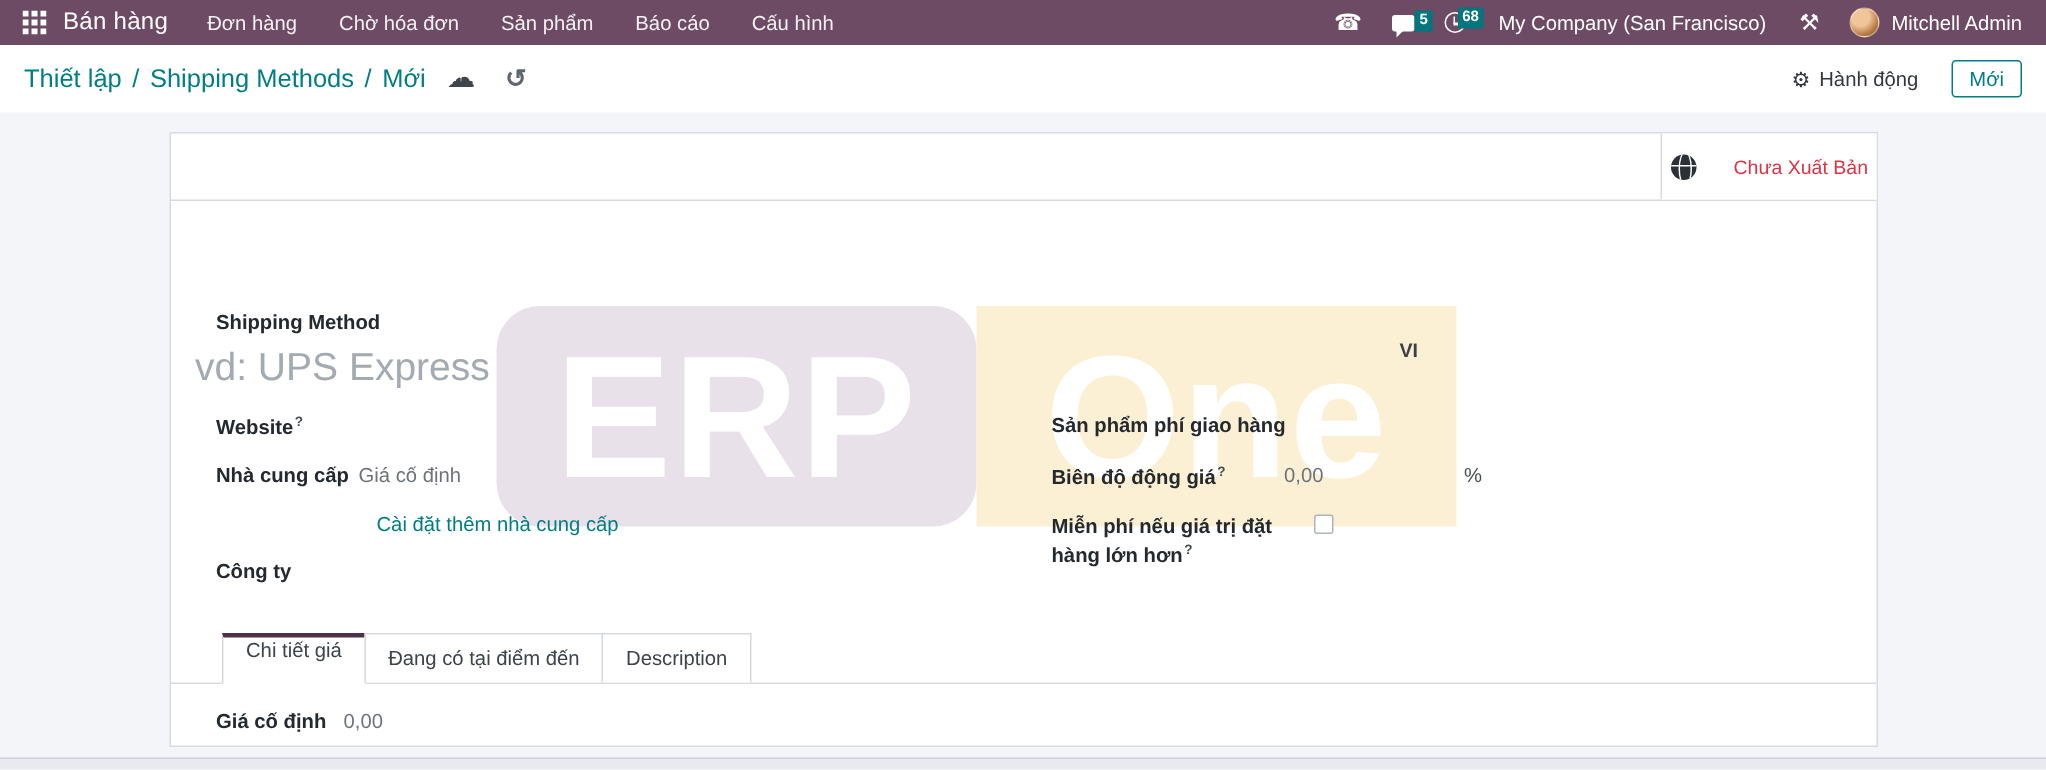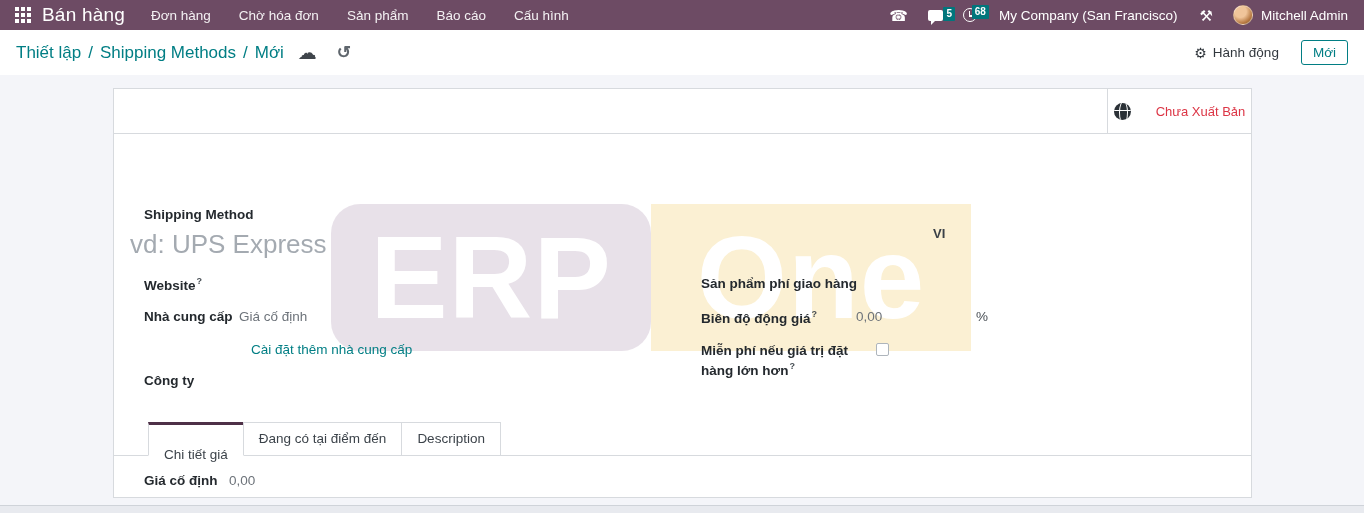--- a/index.html
+++ b/index.html
@@ -3,21 +3,21 @@
 <meta charset="utf-8">
 <style>
   * { margin:0; padding:0; box-sizing:border-box; }
   html,body { width:1364px; height:513px; overflow:hidden; }
   body { font-family:"Liberation Sans", sans-serif; background:#f4f5f9; position:relative; color:#24292e; }
 
   
   .navbar { height:30px; background:#6d4b64; display:flex; align-items:center; padding:0 10px; color:#fff; }
   .nav-left { display:flex; align-items:center; }
   .apps-btn { width:26px; height:30px; display:flex; align-items:center; justify-content:center; cursor:pointer; }
-  .brand { font-size:19px; font-weight:400; padding:0 12px 0 6px; letter-spacing:.2px; }
+  .brand { font-size:16px; font-weight:400; padding:0 12px 0 6px; letter-spacing:.2px; }
   .nav-menu { display:flex; align-items:center;justify-content:flex-end; }
   .nav-item { font-size:13.5px; color:rgba(255,255,255,.92); padding:6px 14px; cursor:pointer; }
   .nav-right { margin-left:auto; display:flex; align-items:center; gap:4px; }
   .nav-icon-btn { position:relative; padding:4px 8px; display:flex; align-items:center; cursor:pointer; }
   .glyph-icon { font-size:15px; line-height:1; color:#fff; }
   .badge { position:absolute; top:1px; right:-4px; background:#01767c; color:#fff; font-size:10px; line-height:1; padding:2px 3px; border-radius:1px; font-weight:700; }
   .chat-bubble { width:15px; height:11px; background:#fff; border-radius:2px; position:relative; }
   .chat-bubble::after { content:""; position:absolute; left:3px; bottom:-4px; border:4px solid transparent; border-top-color:#fff; border-left-color:#fff; }
   .clock-icon { width:14px; height:14px; border-radius:50%; border:1.5px solid #fff; position:relative; }
   .clock-icon::after { content:""; position:absolute; left:5px; top:2px; width:1.5px; height:5px; background:#fff; }
@@ -73,21 +73,21 @@
   .provider-link { position:absolute; left:107px; top:66px; font-size:13.5px; color:#017e84; cursor:pointer; }
   .r-label { width:155px; }
   .r-val { position:absolute; left:155px; top:0; }
   .pct-suffix { position:absolute; left:275px; top:0; font-size:13.5px; color:#494f55; }
   .wrap-label { width:160px; white-space:normal; line-height:1.35; }
   .checkbox { position:absolute; left:175px; top:1px; width:13px; height:13px; border:1px solid #aeb5bc; border-radius:2px; background:#fff; cursor:pointer; }
 
   
   .tabbar { position:absolute; left:0; right:0; top:288px; height:34px; border-bottom:1px solid #d7dade; display:flex; align-items:stretch; padding-left:34px; z-index:3; background:transparent; }
   .tab { font-size:13.5px; color:#3c434a; border:1px solid #d7dade; border-bottom:none; padding:8px 15px 0; cursor:pointer; background:#fff; margin-right:-1px; }
-  .tab.active { border-top:3px solid #4e3047; padding-top:22px; margin-bottom:-1px; border-bottom:1px solid #fff; }
+  .tab.active { border-top:3px solid #4e3047; padding-top:1px; margin-bottom:-1px; border-bottom:1px solid #fff; }
   .tabpane-row { position:absolute; left:30px; top:339px; z-index:3; display:flex; }
   .pane-value { position:absolute; left:85px; top:0; font-size:13.5px; color:#6d737a; }
 
   .bottom-strip { position:absolute; left:0; bottom:0; height:8px; width:100%; background:#e8eaef; border-top:1px solid #cfd3d9; }
 
   svg { display:block; }
 </style>
 </head>
 <body>
 

